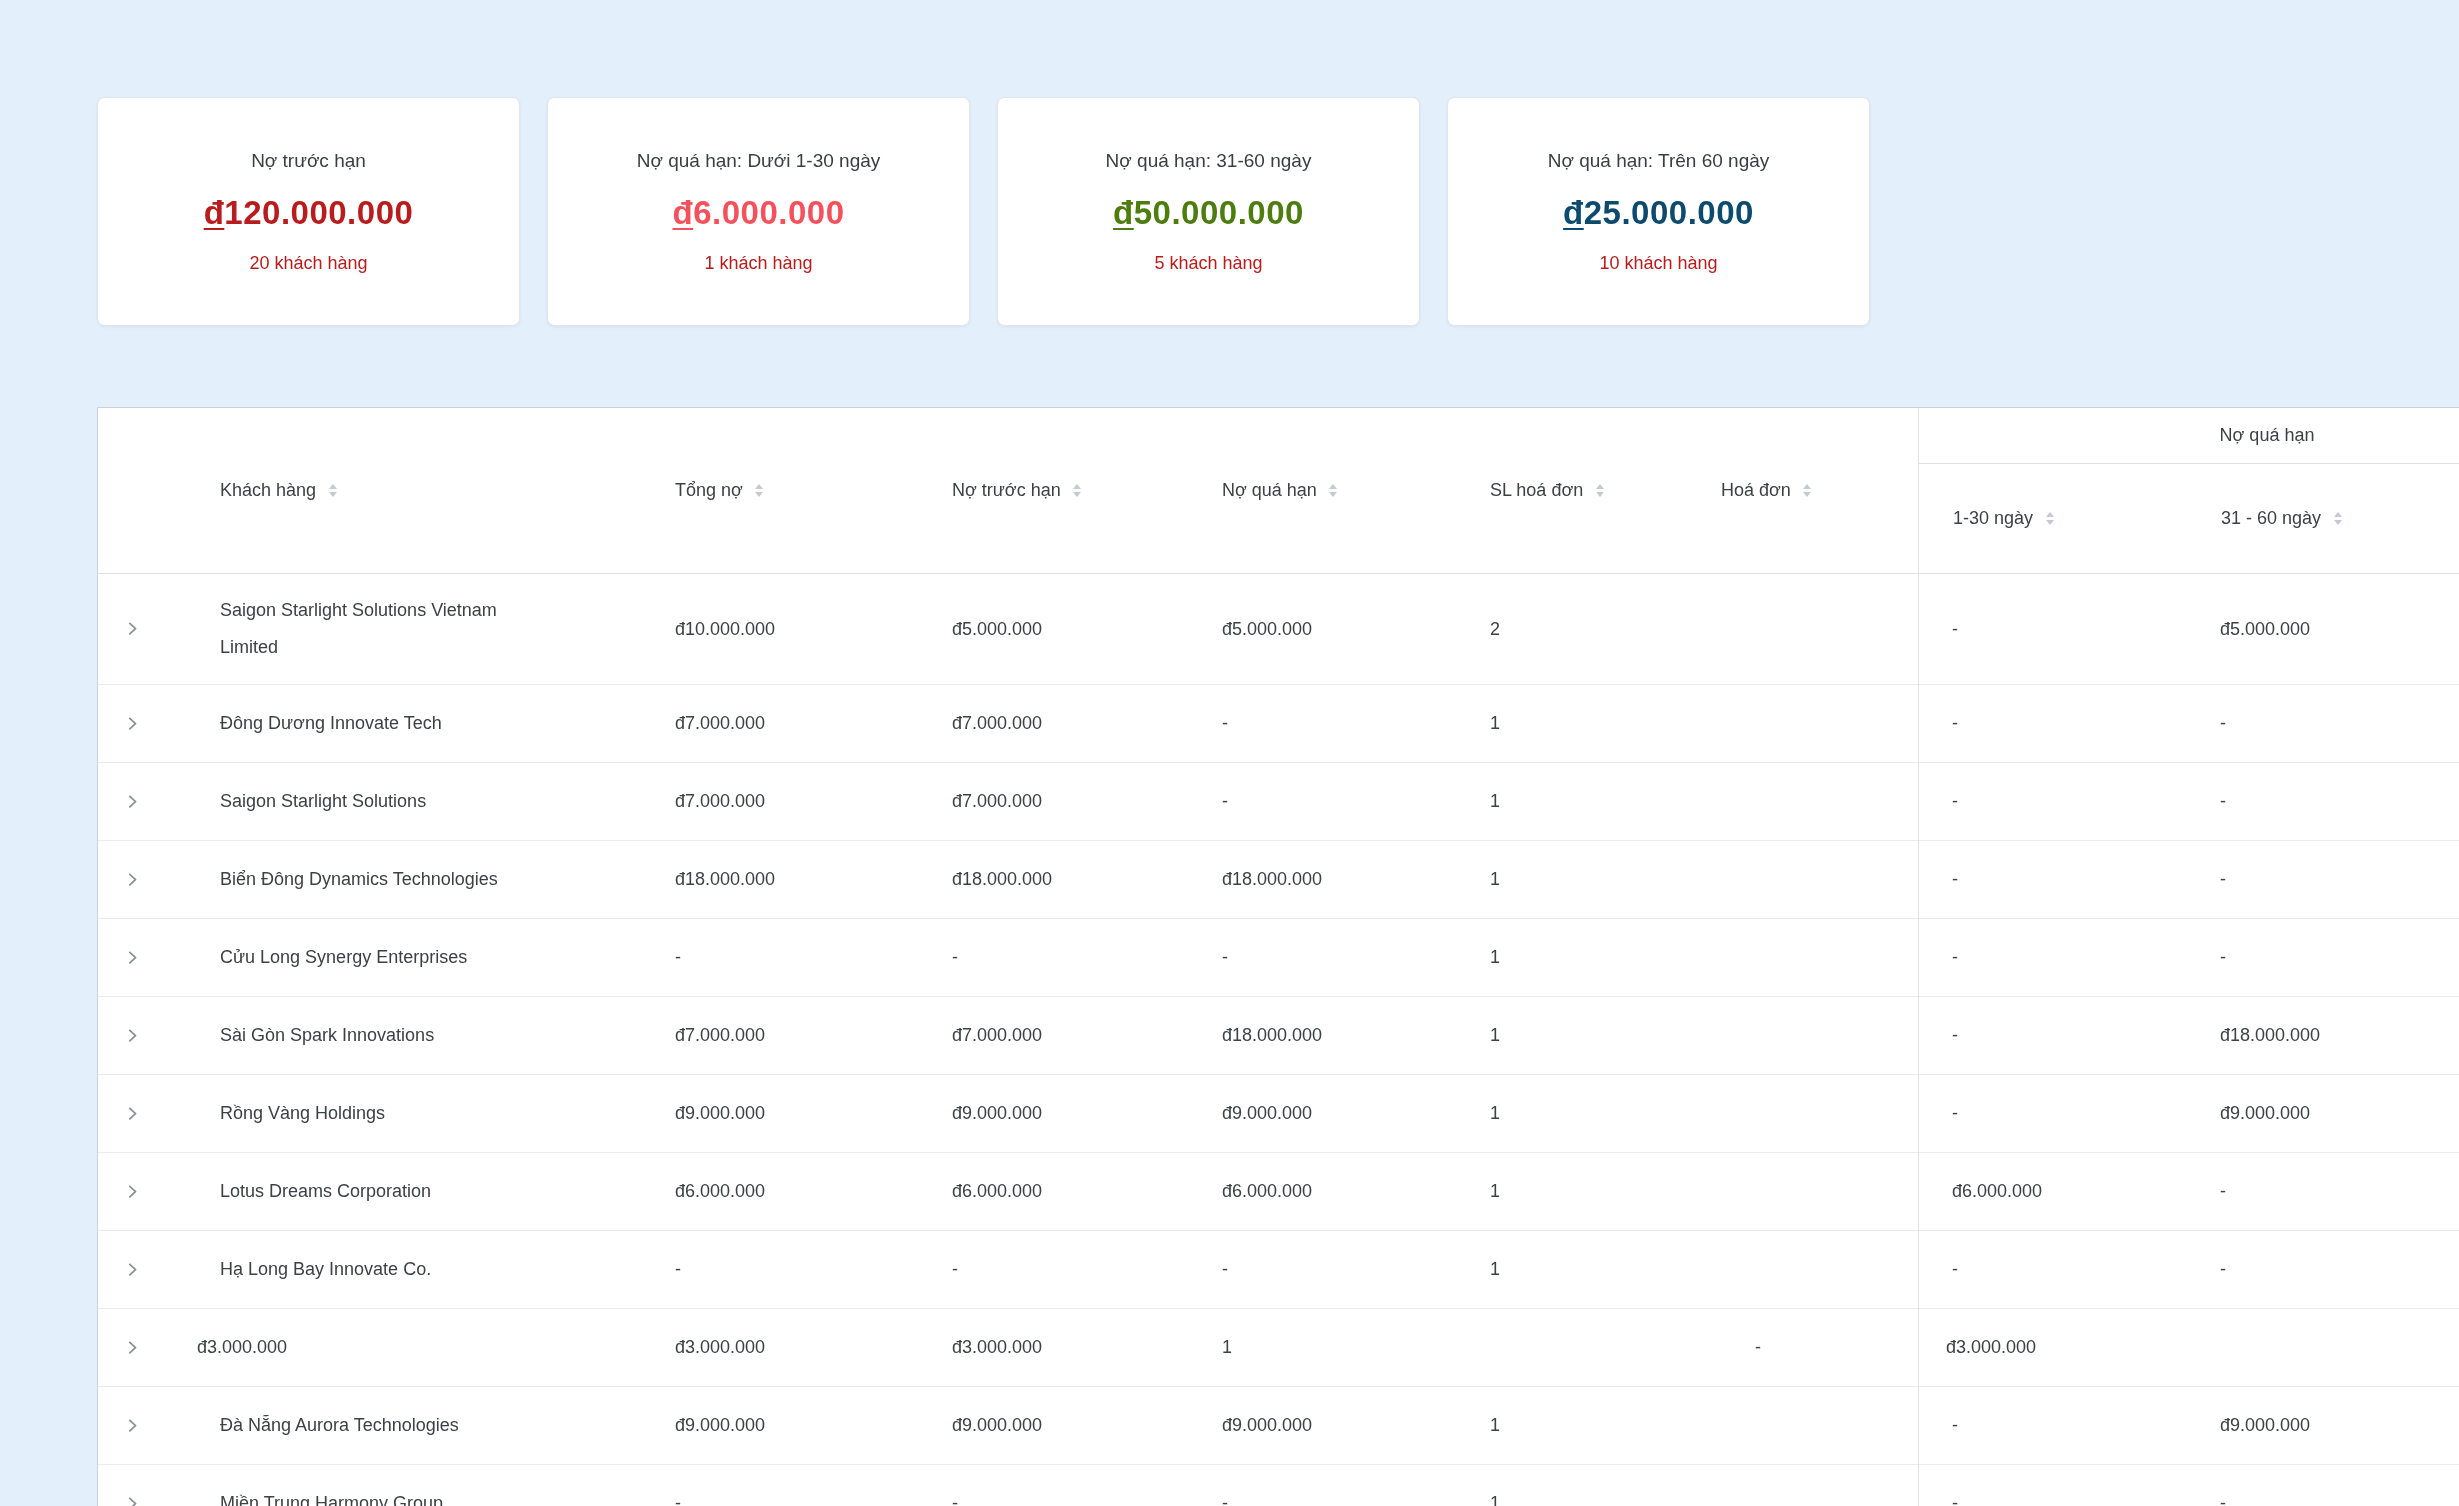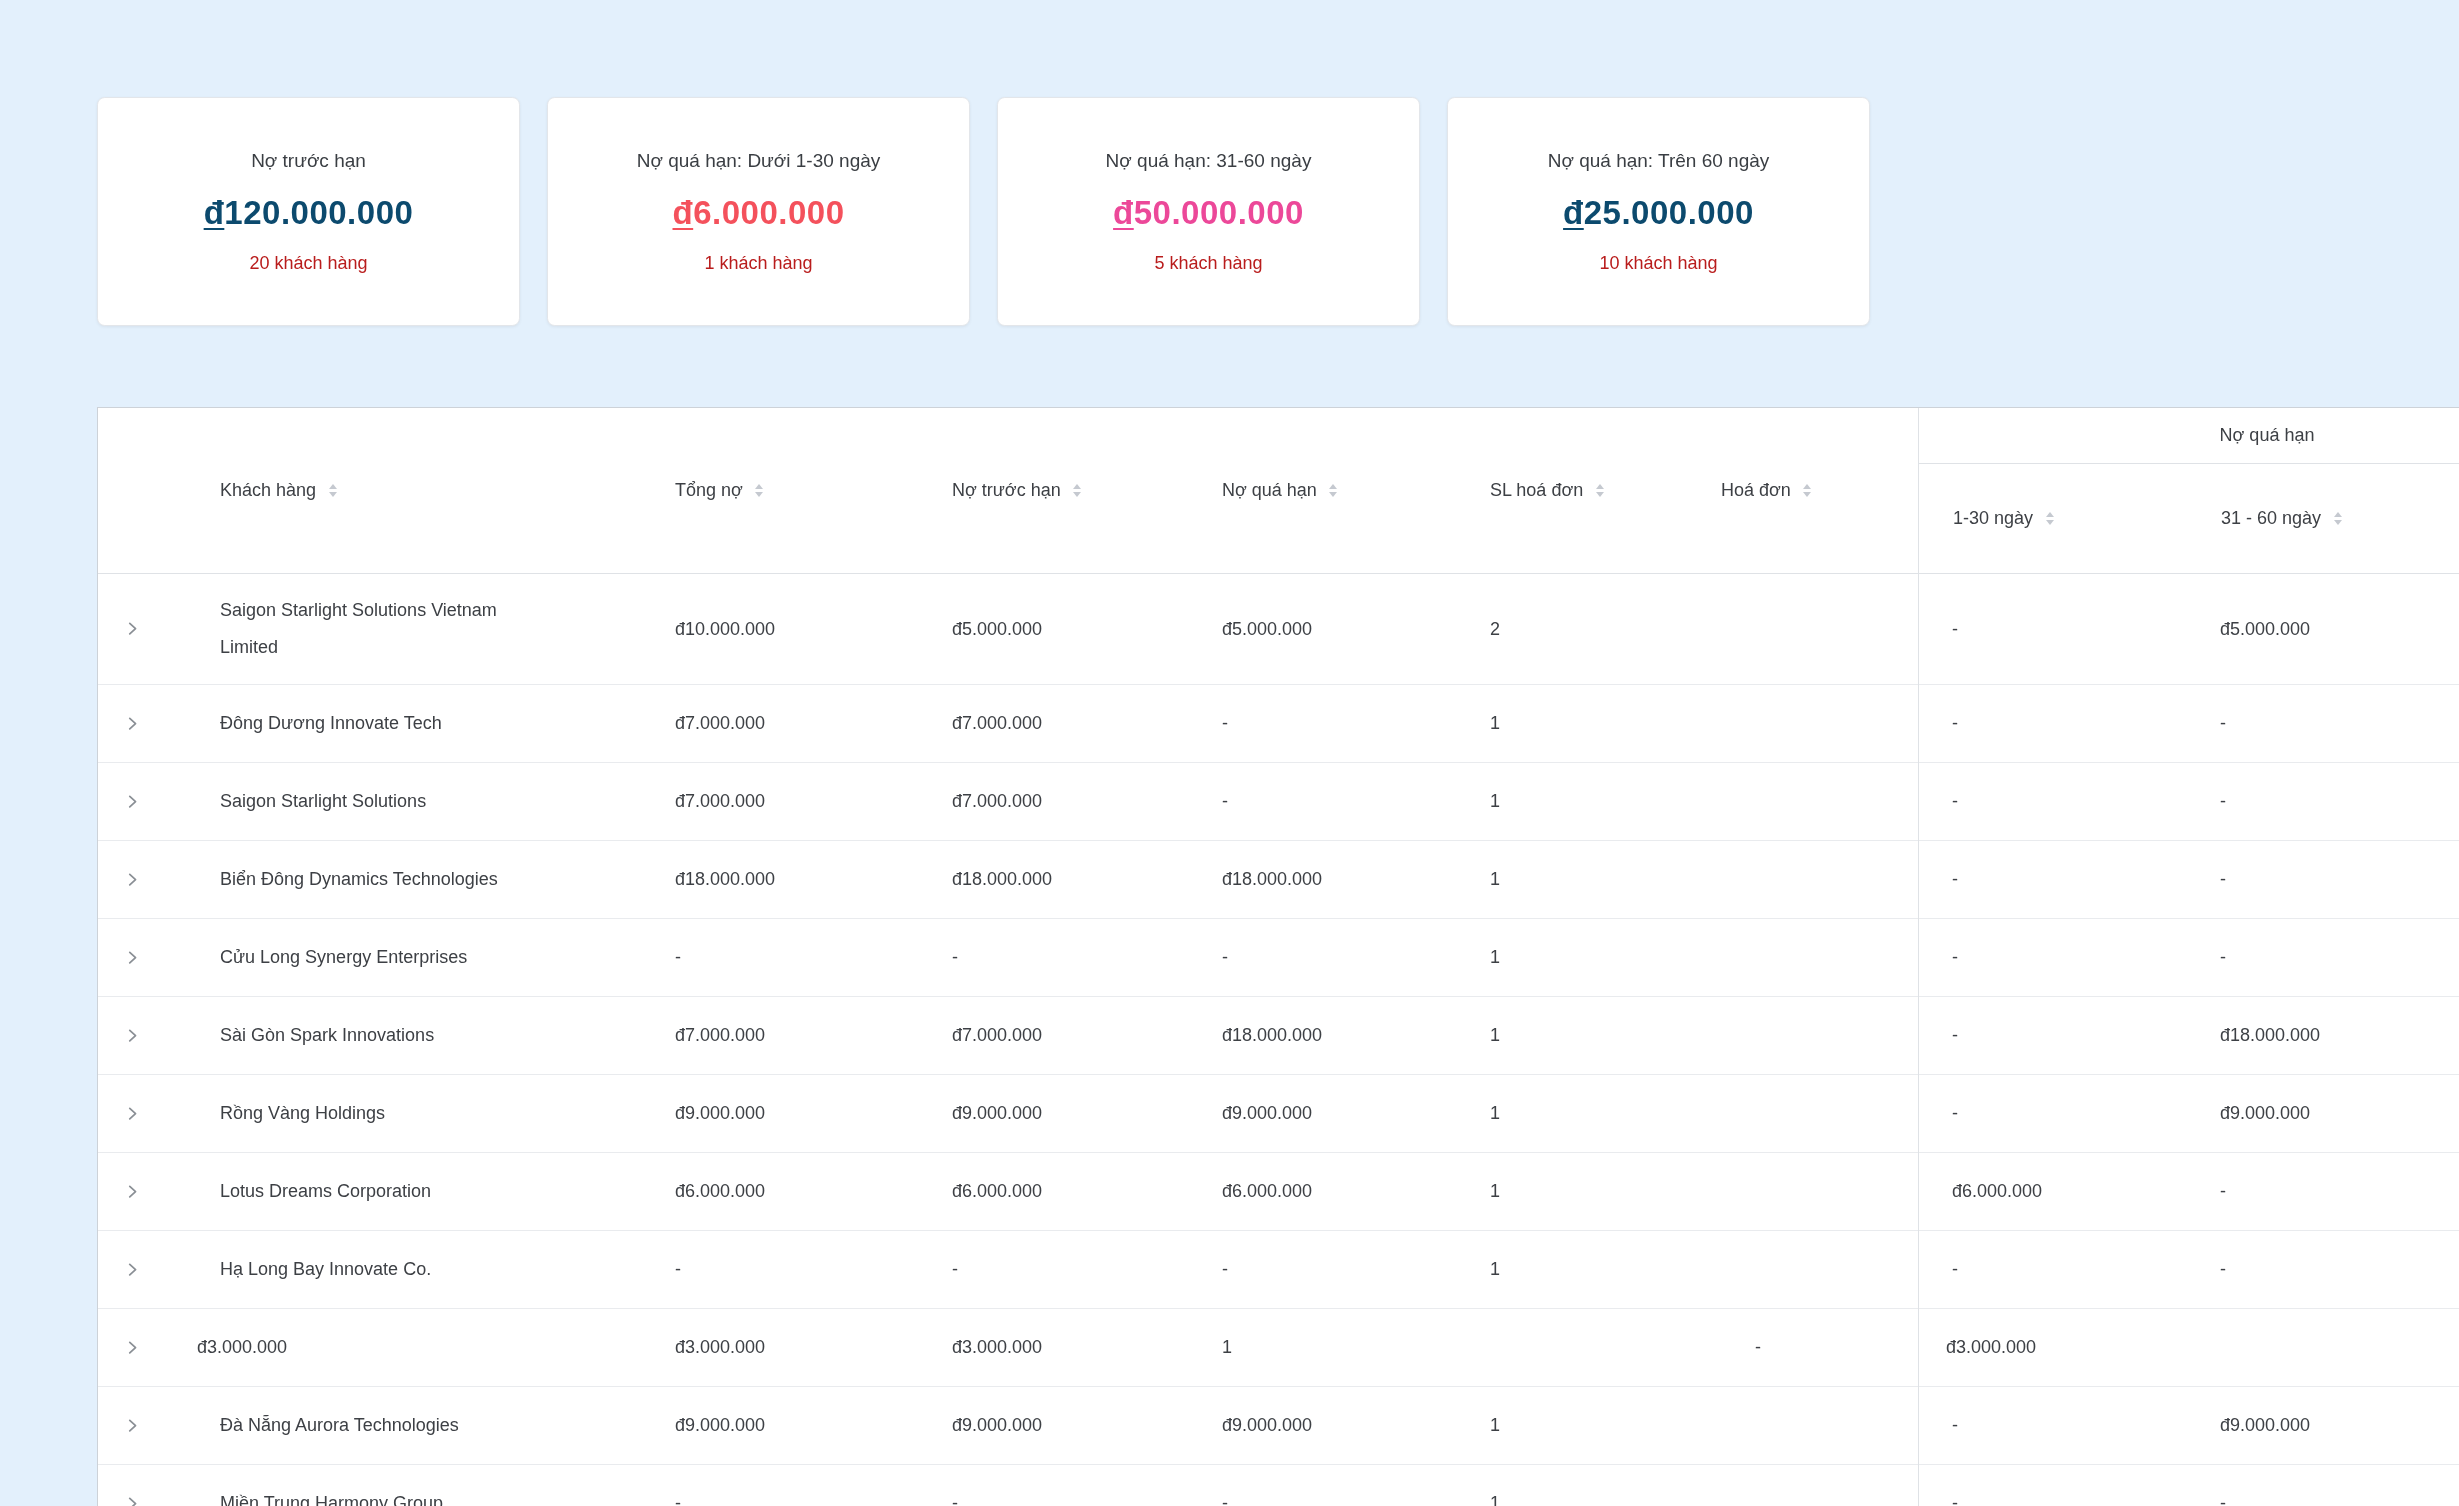--- a/index.html
+++ b/index.html
@@ -65,31 +65,31 @@
   .cell-name span{line-height:37px;max-width:327px;padding:18px 0;}
   .expand{padding-left:26px;}
   .expand svg{display:block;cursor:pointer;}
 </style>
 </head>
 <body>
 
 <div class="cards">
   <div class="card">
     <div class="card-title">Nợ trước hạn</div>
-    <div class="card-value" style="color: #0c4a6e;">đ120.000.000</div>
+    <div class="card-value" style="color: #b91c1c;">đ120.000.000</div>
     <div class="card-sub">20 khách hàng</div>
   </div>
   <div class="card">
     <div class="card-title">Nợ quá hạn: Dưới 1-30 ngày</div>
     <div class="card-value" style="color: rgb(244, 81, 92);">đ6.000.000</div>
     <div class="card-sub">1 khách hàng</div>
   </div>
   <div class="card">
     <div class="card-title">Nợ quá hạn: 31-60 ngày</div>
-    <div class="card-value" style="color: #ec4899;">đ50.000.000</div>
+    <div class="card-value" style="color: #4d7c0f;">đ50.000.000</div>
     <div class="card-sub">5 khách hàng</div>
   </div>
   <div class="card">
     <div class="card-title">Nợ quá hạn: Trên 60 ngày</div>
     <div class="card-value" style="color: #0c4a6e;">đ25.000.000</div>
     <div class="card-sub">10 khách hàng</div>
   </div>
 </div>
 
 <div class="table-wrap">

